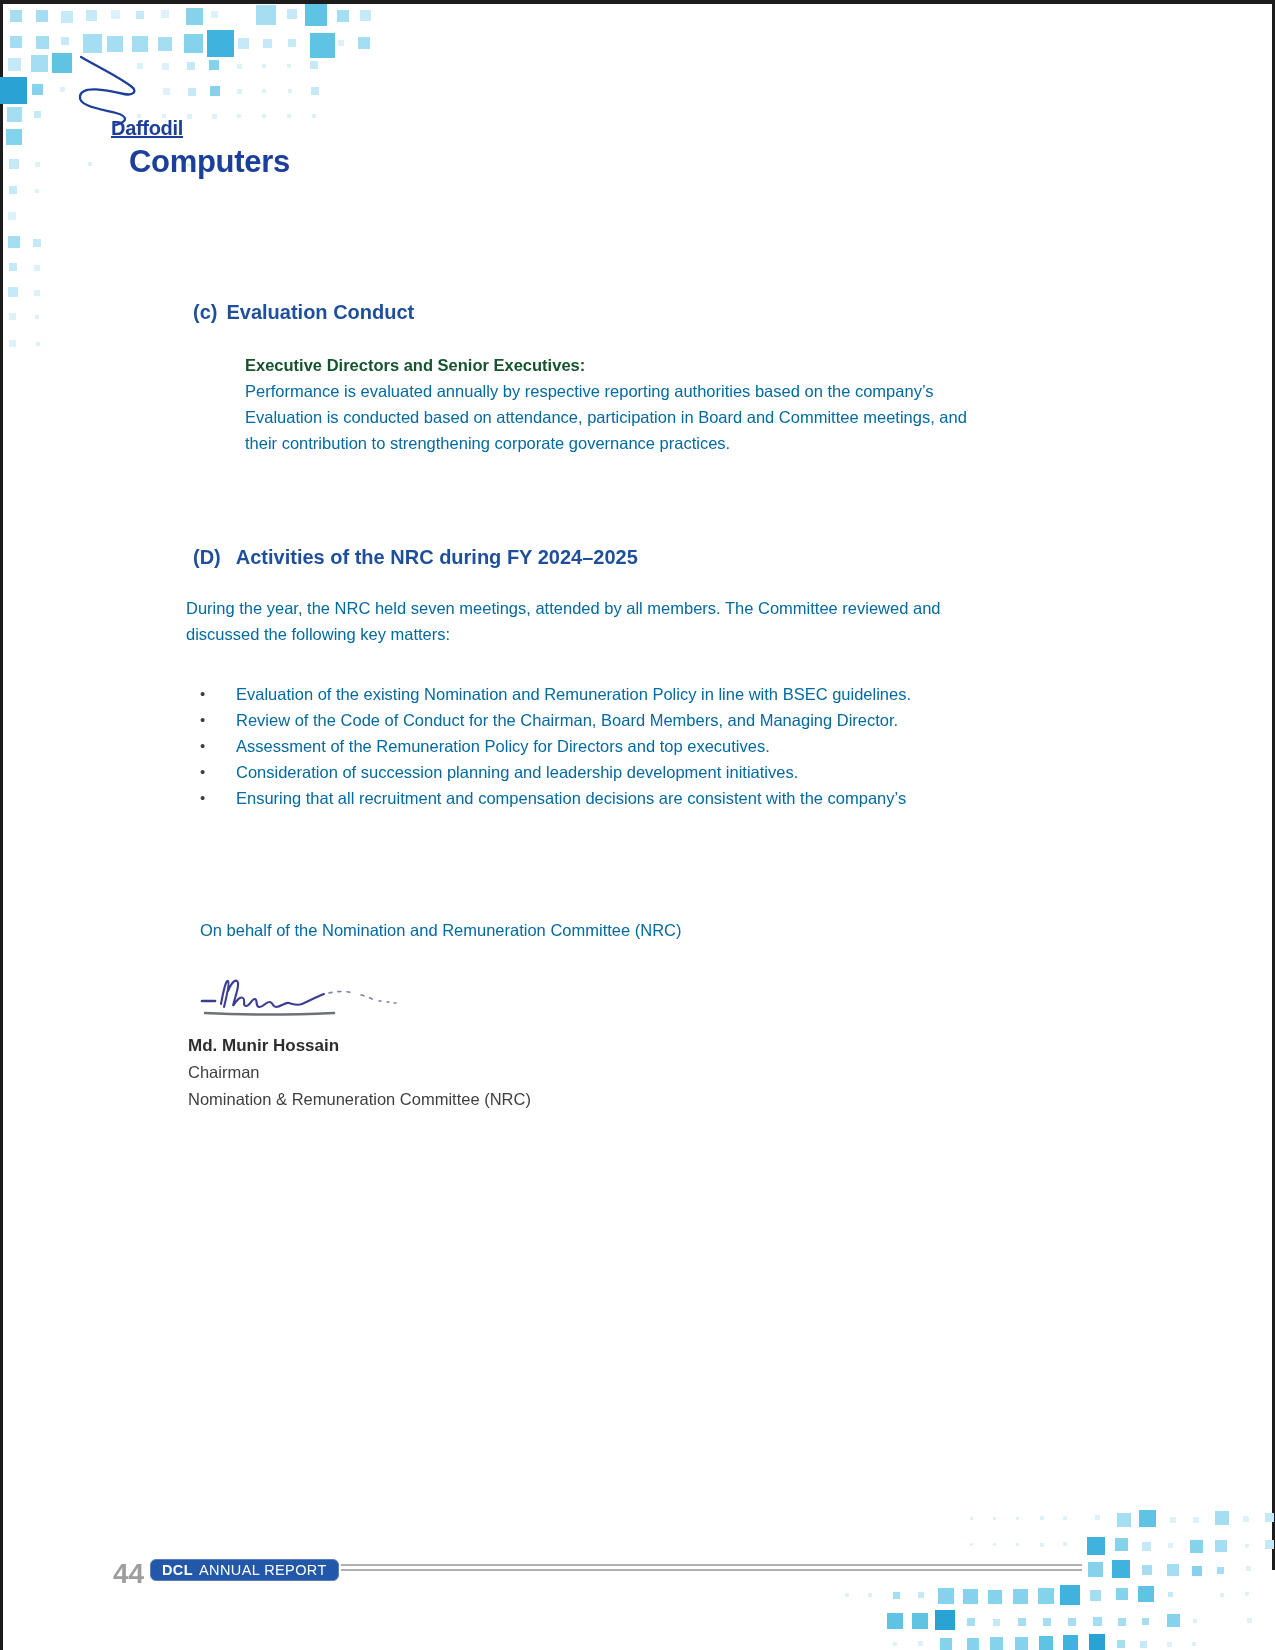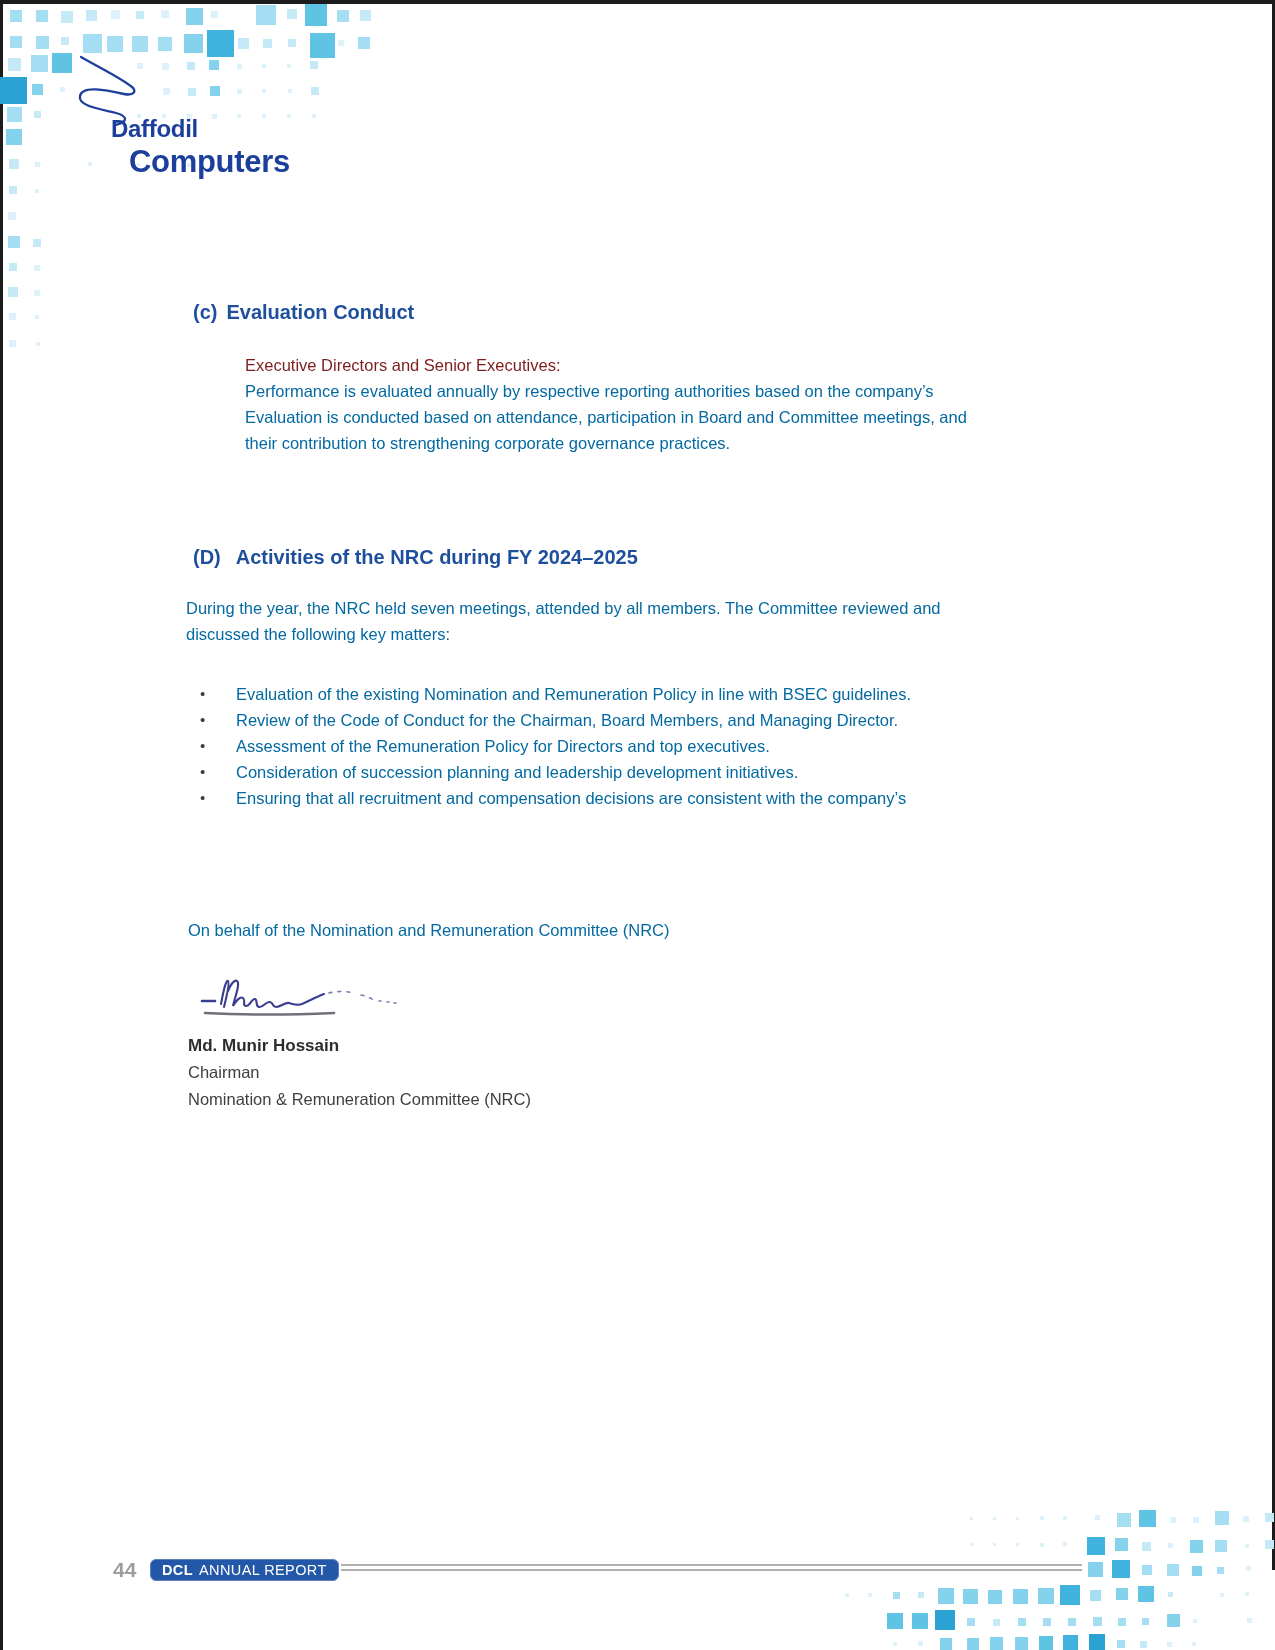--- a/index.html
+++ b/index.html
@@ -9,54 +9,54 @@
     font-family:"Liberation Sans","DejaVu Sans",sans-serif;
     color:#3f3f3f;
   }
   
   .frame-top{position:absolute;left:0;top:0;width:1275px;height:4px;background:#1c1c1c;}
   .frame-left{position:absolute;left:0;top:0;width:3px;height:1650px;background:#1c1c1c;}
   .frame-right{position:absolute;right:0;top:0;width:3px;height:1570px;background:#1c1c1c;}
 
   
   .logo{position:absolute;left:111px;top:112px;color:#1c3f9b;font-weight:700;line-height:33px;letter-spacing:-0.3px;}
-  .logo .l1{font-size:24px;}
+  .logo .l1{font-size:20px;text-decoration:underline;}
   .logo .l2{font-size:31px;margin-left:18px;}
   .squiggle{position:absolute;left:66px;top:49px;}
 
   
   .heading{position:absolute;left:193px;color:#1e4f9d;font-weight:700;font-size:20px;white-space:nowrap;}
   .heading .pfx{margin-right:9px;}
   .hc{top:301px;}
   .hd{top:546px;}
   .hd .pfx{margin-right:15px;}
 
   .line{white-space:nowrap;font-size:16.5px;line-height:26px;color:#0369a1;}
-  .bold-line{font-weight:400;color:#7f1d1d;}
+  .bold-line{font-weight:700;color:#14532d;}
 
   .cblock{position:absolute;left:245px;top:352px;}
   .cblock .gap{margin-top:4px;}
 
   .dintro{position:absolute;left:186px;top:595px;}
 
   .bullets{position:absolute;left:200px;top:681px;}
   .brow{display:flex;align-items:flex-start;}
   .brow .dot{width:36px;font-size:15px;line-height:26px;color:#3f3f3f;}
   .brow.cont .dot{visibility:hidden;}
 
-  .onbehalf{position:absolute;left:188px;top:917px;}
+  .onbehalf{position:absolute;left:200px;top:917px;}
 
   .signature{position:absolute;left:198px;top:972px;}
 
   .signer{position:absolute;left:188px;top:1032px;}
   .signer .name{font-weight:700;color:#2d2d2d;font-size:17px;line-height:27px;white-space:nowrap;}
   .signer .role,.signer .committee{font-size:16.5px;line-height:27px;white-space:nowrap;}
 
   
-  .footer-pagenum{position:absolute;left:113px;top:1558px;font-size:21px;font-weight:700;color:#9d9d9d;}
+  .footer-pagenum{position:absolute;left:113px;top:1558px;font-size:28px;font-weight:700;color:#9d9d9d;}
   .footer-badge{
     position:absolute;left:150px;top:1559px;height:22px;box-sizing:border-box;
     background:#2357a8;border:1px solid #5c7fbd;border-radius:6px;
     color:#ffffff;display:flex;align-items:center;padding:0 11px;white-space:nowrap;
   }
   .footer-badge .b1{font-weight:800;font-size:14.5px;letter-spacing:0.4px;margin-right:6px;}
   .footer-badge .b2{font-weight:500;font-size:14.5px;letter-spacing:0.4px;}
   .footer-line{
     position:absolute;left:341px;top:1564px;width:741px;height:3px;
     border-top:2px solid #b0afaf;border-bottom:2px solid #b0afaf;

